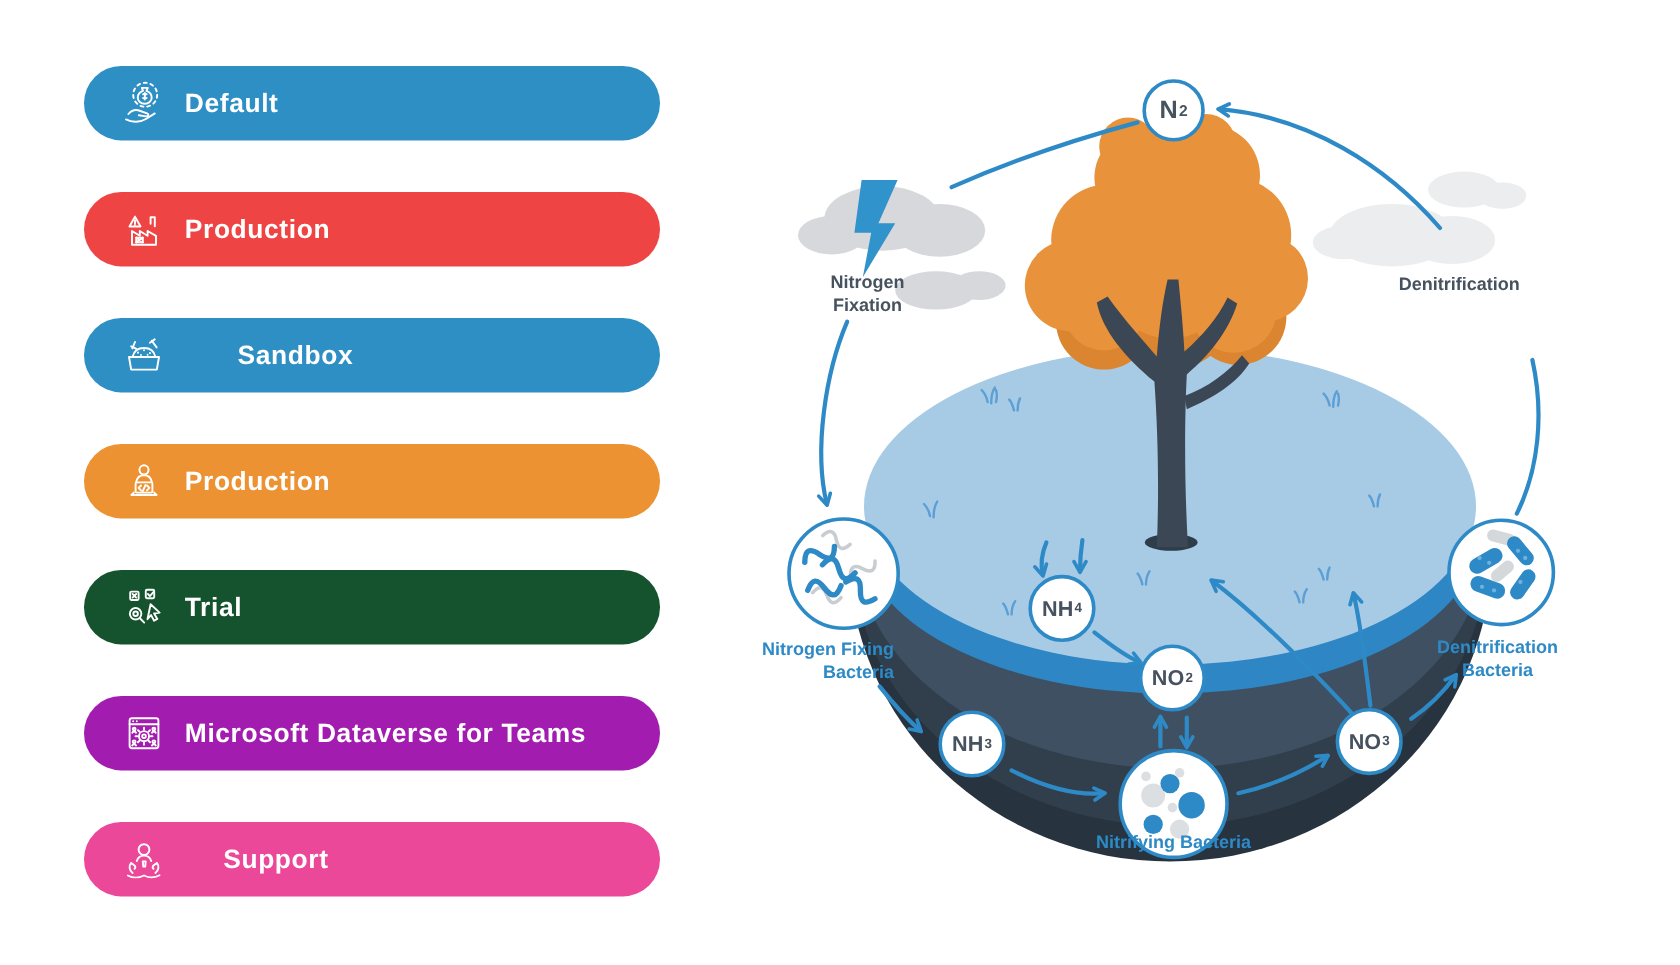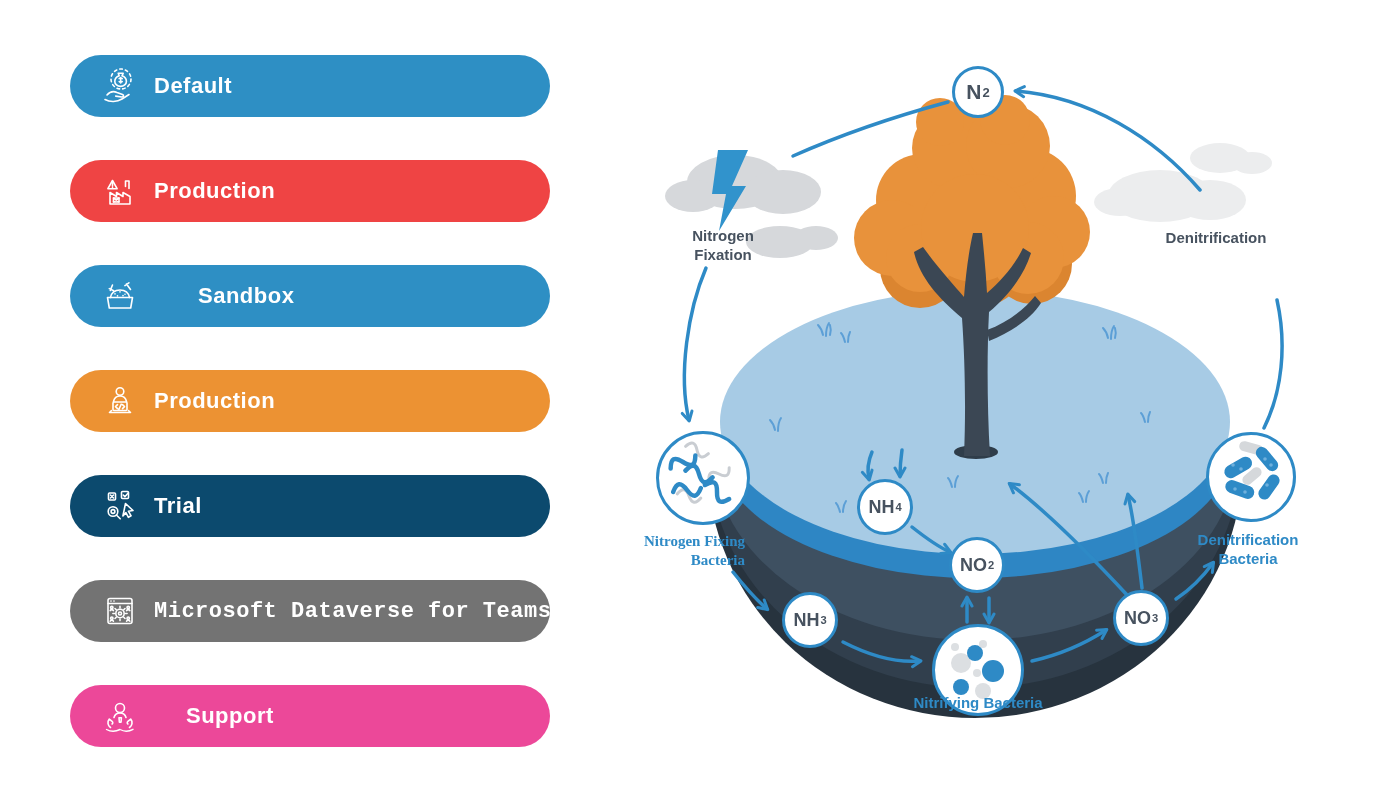--- a/index.html
+++ b/index.html
@@ -29,21 +29,21 @@
         box-sizing:border-box;overflow:hidden;display:flex;align-items:center;justify-content:center;}
   #bact-fixing{left:656px;top:431px;width:94px;height:94px;}
   #bact-nitrifying{left:932px;top:624px;width:92px;height:92px;}
   #bact-denit{left:1206px;top:432px;width:90px;height:90px;}
   .proc-label{position:absolute;color:#47525F;font-size:15px;font-weight:700;
               line-height:19px;text-align:center;}
   .bact-label{position:absolute;color:#2E8AC6;font-size:15px;font-weight:700;
               line-height:19px;text-align:center;}
   #lbl-fixation{left:640px;top:226px;width:166px;}
   #lbl-denitrification{left:1136px;top:228px;width:160px;}
-  #lbl-fixing-bact{left:573px;top:532px;width:172px;text-align:right;font-family:Liberation Serif, serif;}
+  #lbl-fixing-bact{left:573px;top:532px;width:172px;text-align:right;}
   #lbl-nitrifying-bact{left:885px;top:693px;width:186px;}
   #lbl-denit-bact{left:1162px;top:530px;width:172px;}
 </style>
 </head>
 <body>
 
 <div class="stage">
 
   <div class="env-list">
 
@@ -93,37 +93,37 @@
           <circle cx="20" cy="10.5" r="3.8"></circle>
           <path d="M13.5 20.5 c.8 -3.8 3.2 -5.5 6.5 -5.5 s5.7 1.7 6.5 5.5"></path>
           <rect x="13" y="21" width="14" height="8.5" rx="1"></rect>
           <path d="M17.5 23.6 l-2 2 2 2 M22.5 23.6 l2 2 -2 2 M21.2 23.2 l-2.4 5.4"></path>
           <path d="M9.5 31.5 h21 l-2 -2 M9.5 31.5 l2 -2"></path>
         </svg>
       </span>
       <span class="pill-label">Production</span>
     </div>
 
-    <div class="pill" style="top: 475px; background: #0c4a6e;">
+    <div class="pill" style="top: 475px; background: #14532d;">
       <span class="pill-icon">
         <svg viewBox="0 0 40 40" fill="none" stroke="#fff" stroke-width="1.6" stroke-linecap="round" stroke-linejoin="round">
           <rect x="8.5" y="7" width="7" height="7" rx="1"></rect>
           <path d="M10.5 9 l3 3 M13.5 9 l-3 3"></path>
           <rect x="21.5" y="5.5" width="7" height="7" rx="1"></rect>
           <path d="M23.3 9 l1.6 1.7 3.1 -3.5"></path>
           <circle cx="13" cy="25.5" r="4.8"></circle>
           <circle cx="13" cy="25.5" r="1.9"></circle>
           <path d="M16.4 29 l3.8 3.8"></path>
           <path d="M25.5 17.5 l7.5 7 -4.6 .7 2.7 4.6 -2.7 1.5 -2.5 -4.7 -3 3.4 z"></path>
         </svg>
       </span>
       <span class="pill-label">Trial</span>
     </div>
 
-    <div class="pill" style="top: 580px; background: #737373; font-family: Liberation Mono, monospace;">
+    <div class="pill" style="top: 580px; background: #a21caf;">
       <span class="pill-icon">
         <svg viewBox="0 0 40 40" fill="none" stroke="#fff" stroke-width="1.6" stroke-linecap="round" stroke-linejoin="round">
           <rect x="8" y="7.5" width="24" height="25" rx="2"></rect>
           <path d="M8 12.5 h24"></path>
           <path d="M11 10 v.1 M14 10 v.1"></path>
           <circle cx="20" cy="22.5" r="4.2"></circle>
           <circle cx="20" cy="22.5" r="1.5"></circle>
           <path d="M20 17 v-1.6 M20 28 v1.6 M14.5 22.5 h-1.6 M25.5 22.5 h1.6 M16.2 18.7 l-1.2 -1.2 M23.8 18.7 l1.2 -1.2 M16.2 26.3 l-1.2 1.2 M23.8 26.3 l1.2 1.2"></path>
           <circle cx="11.8" cy="16.6" r="1.2"></circle>
             <path d="M10.2 19.6 a1.8 1.8 0 0 1 3.2 0"></path>

